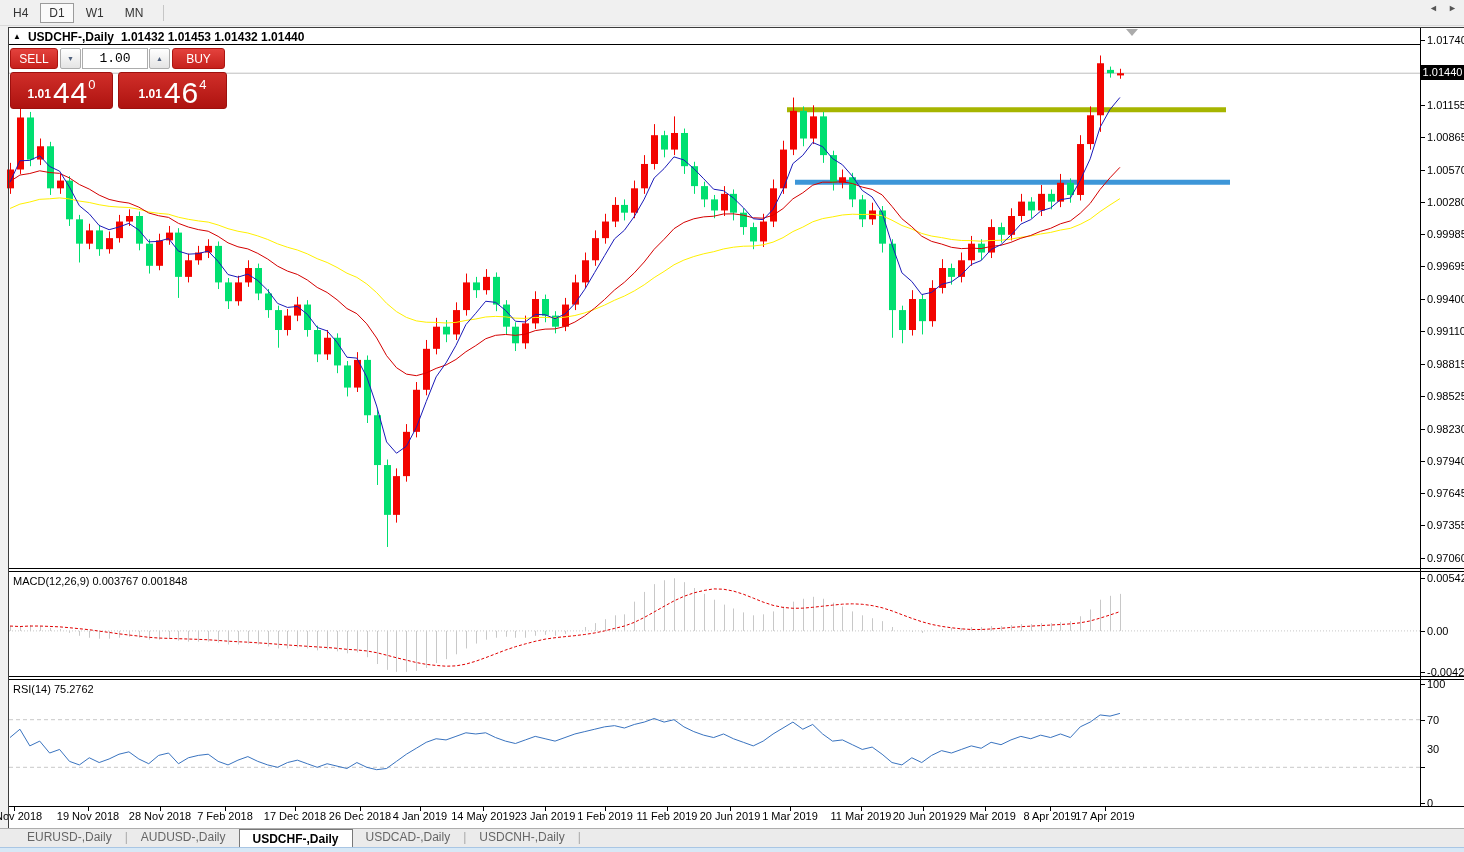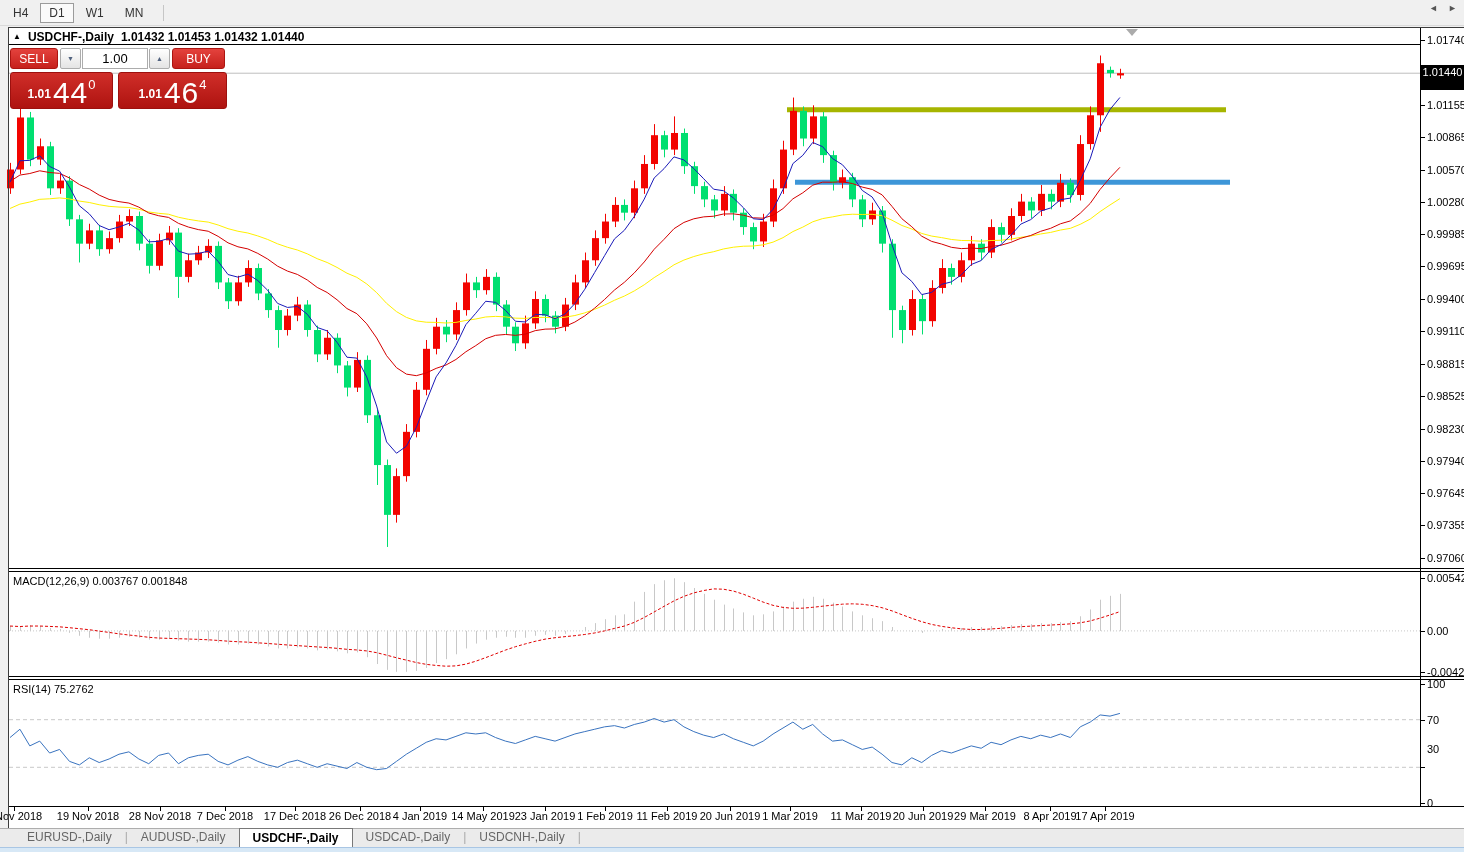--- a/index.html
+++ b/index.html
@@ -26,47 +26,47 @@
   #tp-row1{display:flex;height:21px;}
   .btn-red{background:linear-gradient(#E4423D,#C6211C);color:#FFF;font-size:12px;display:flex;
            align-items:center;justify-content:center;border-radius:3px;border:1px solid #AC1511;box-sizing:border-box;}
   #sell-button{width:48px;}
   #buy-button{width:53px;margin-left:2px;}
   #spinner{display:flex;margin-left:2px;margin-right:0;}
   .spin-btn{width:21px;height:21px;background:linear-gradient(#FFFFFF,#E4E4E4);border:1px solid #ACACAC;
             border-radius:2px;display:flex;align-items:center;justify-content:center;
             font-size:7px;color:#51627F;box-sizing:border-box;}
   #volume-input{width:66px;height:21px;border:1px solid #ACACAC;text-align:center;font-size:13px;
-                box-sizing:border-box;padding:0;margin:0 1px;font-family:Liberation Sans, sans-serif;}
+                box-sizing:border-box;padding:0;margin:0 1px;font-family:Liberation Mono, monospace;}
   #tp-row2{display:flex;margin-top:3px;}
   .price-box{background:linear-gradient(#D02E29,#AE1310);border:1px solid #9D100E;border-radius:3px;
              color:#FFF;display:flex;align-items:flex-end;justify-content:center;padding-bottom:2px;box-sizing:border-box;}
   #sell-price-box{width:103px;height:37px;}
   #buy-price-box{width:109px;height:37px;margin-left:5px;}
   .pb-prefix{font-size:12px;font-weight:700;margin:0 2px 5px 0;}
   .pb-big{font-size:30px;line-height:27px;font-weight:400;letter-spacing:1px;}
   .pb-sup{font-size:13px;margin-bottom:14px;}
   
   .axis-label{position:absolute;left:1427px;font-size:11px;color:#000;height:14px;line-height:14px;z-index:2;white-space:nowrap;}
   .axis-tick{position:absolute;left:1421px;width:4px;height:1px;background:#000;z-index:2;}
-  #current-price-tag{position:absolute;left:1421px;width:43px;height:25px;background:#000;color:#FFF;
+  #current-price-tag{position:absolute;left:1421px;width:43px;height:15px;background:#000;color:#FFF;
                      font-size:11px;line-height:15px;text-align:center;z-index:3;}
   .date-label{position:absolute;top:810px;width:92px;margin-left:-46px;text-align:center;font-size:11px;color:#000;z-index:2;white-space:nowrap;}
   .date-tick{position:absolute;top:807px;width:1px;height:4px;background:#000;z-index:2;}
   .pane-label{position:absolute;left:13px;z-index:3;font-size:11px;color:#000;white-space:nowrap;}
   #macd-label{top:575px;}
   #rsi-label{top:683px;}
   #shift-marker{position:absolute;left:1126px;top:29px;width:0;height:0;border-left:6px solid transparent;
                 border-right:6px solid transparent;border-top:7px solid #ABABAB;z-index:2;}
   
   .axis-area{position:absolute;z-index:1;}
   .splitter{position:absolute;left:9px;width:1455px;height:3px;z-index:3;}
   
   #tabbar{position:absolute;left:0;top:828px;width:1464px;height:19px;background:#EBEBEB;
-          border-top:1px solid #ADADAD;display:flex;align-items:center;font-size:12px;color:#666;
+          border-top:1px solid #ADADAD;display:flex;align-items:flex-start;font-size:12px;color:#666;
           padding-left:14px;box-sizing:border-box;z-index:6;}
   .tab{padding:0 13px;height:18px;line-height:17px;white-space:nowrap;}
   .tab.active{background:#FFF;border:1px solid #787878;border-bottom:none;font-weight:700;color:#000;height:19px;line-height:18px;}
   .tab-sep{color:#A8A8A8;height:18px;line-height:17px;}
   .tab-arrow{position:absolute;top:3px;font-size:9px;color:#555;z-index:7;}
   #tab-arrow-left{right:26px;}
   #tab-arrow-right{right:7px;}
   #taskbar-strip{position:absolute;left:0;top:847px;width:1464px;height:5px;background:#D7E8F6;
                  border-top:1px solid #A9C6E4;box-sizing:border-box;z-index:7;}
 </style>
@@ -543,21 +543,21 @@
     <div class="axis-tick" style="top: 767px;"></div>
     <div class="axis-label" style="top: 796px;">0</div>
     <div class="axis-tick" style="top: 803px;"></div>
     <div id="current-price-tag" style="top: 65px;">1.01440</div>
     <div class="date-label" style="left: 14px;">9 Nov 2018</div>
     <div class="date-tick" style="left: 14px;"></div>
     <div class="date-label" style="left: 88px;">19 Nov 2018</div>
     <div class="date-tick" style="left: 88px;"></div>
     <div class="date-label" style="left: 160px;">28 Nov 2018</div>
     <div class="date-tick" style="left: 160px;"></div>
-    <div class="date-label" style="left: 225px;">7 Dec 2018</div>
+    <div class="date-label" style="left: 225px;">7 Feb 2018</div>
     <div class="date-tick" style="left: 225px;"></div>
     <div class="date-label" style="left: 295px;">17 Dec 2018</div>
     <div class="date-tick" style="left: 295px;"></div>
     <div class="date-label" style="left: 360px;">26 Dec 2018</div>
     <div class="date-tick" style="left: 360px;"></div>
     <div class="date-label" style="left: 420px;">4 Jan 2019</div>
     <div class="date-tick" style="left: 420px;"></div>
     <div class="date-label" style="left: 483px;">14 May 2019</div>
     <div class="date-tick" style="left: 483px;"></div>
     <div class="date-label" style="left: 545px;">23 Jan 2019</div>

